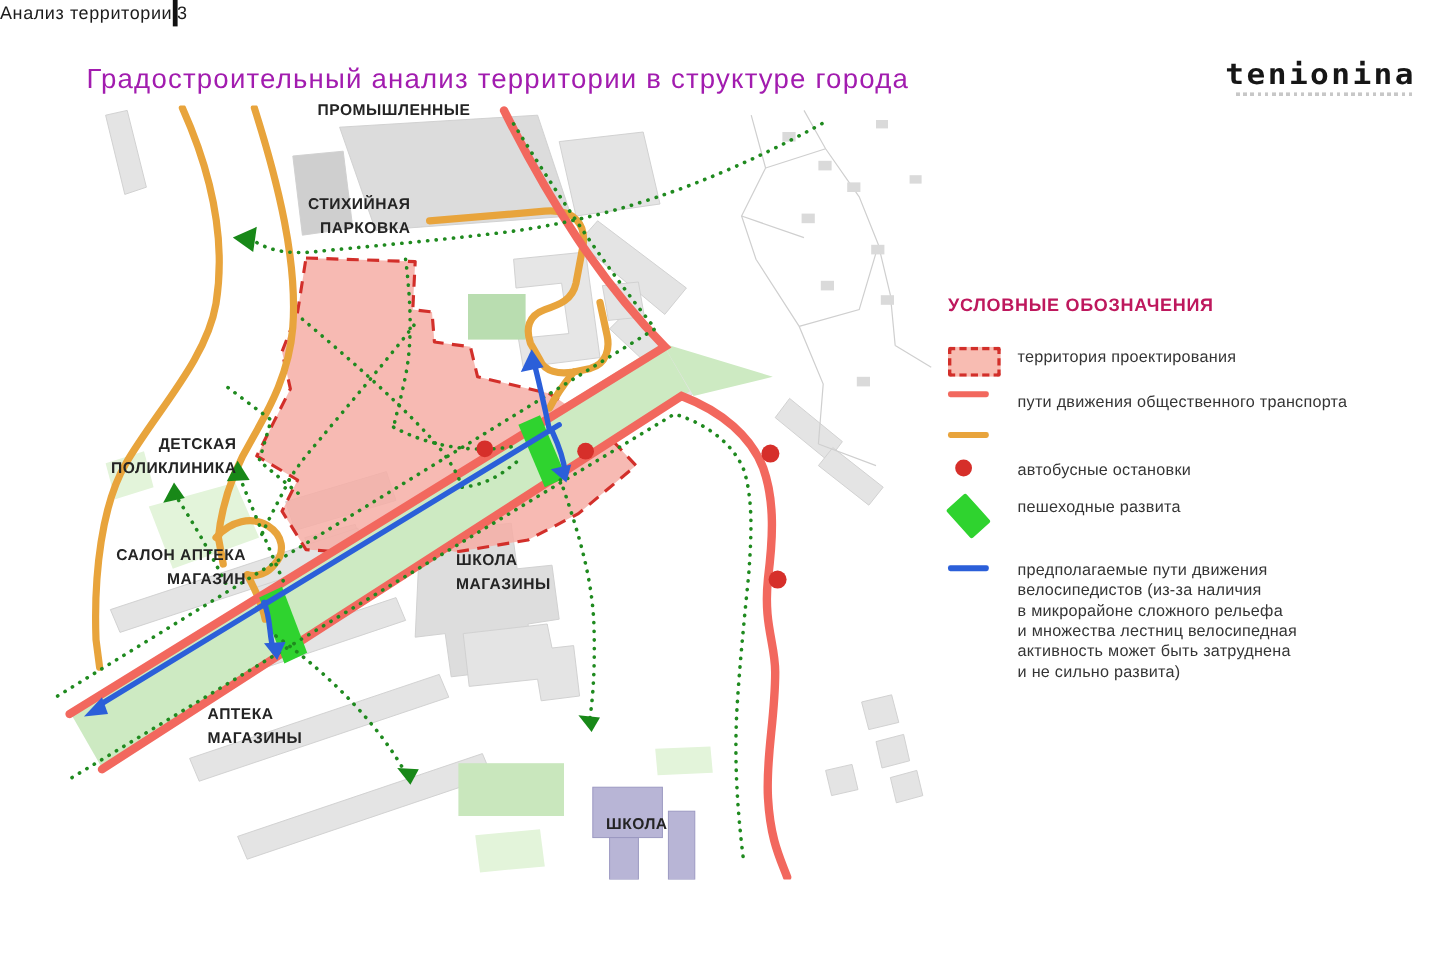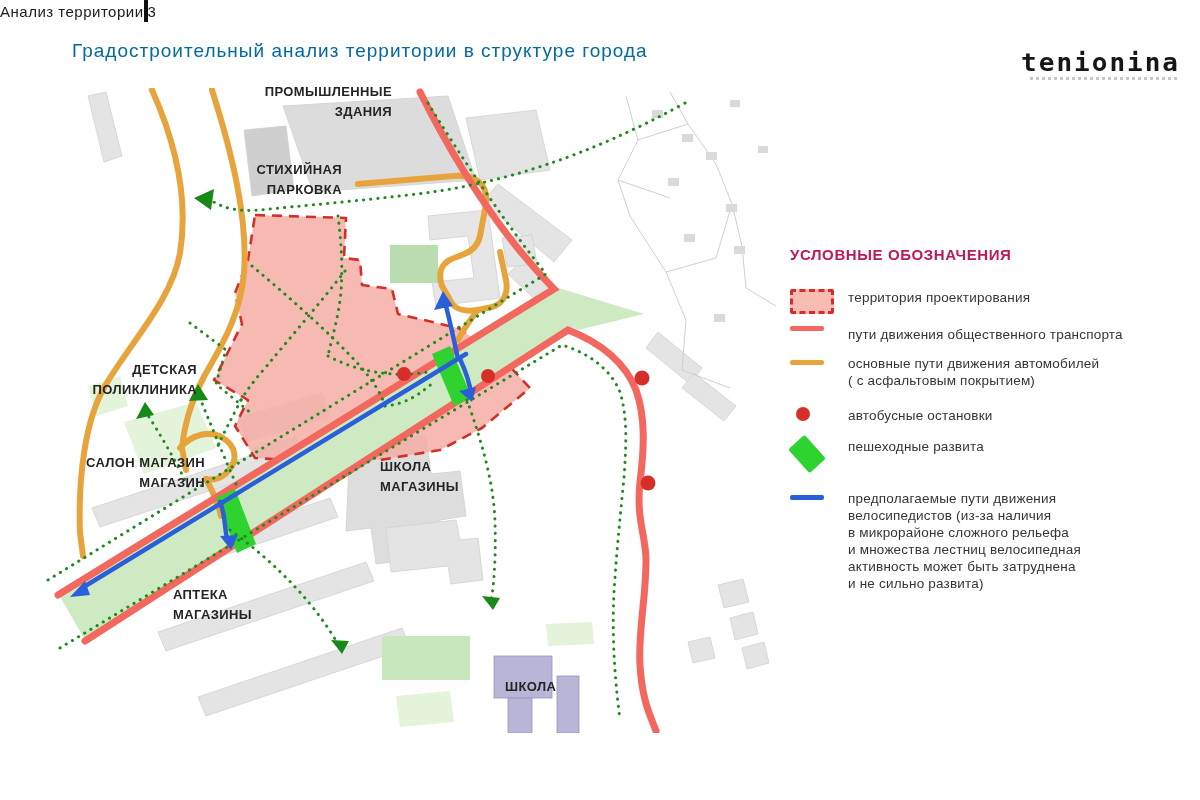--- a/index.html
+++ b/index.html
@@ -3,21 +3,21 @@
 <meta charset="utf-8">
 <style>
   html,body{margin:0;padding:0;}
   body{
     width:1200px;height:800px;position:relative;overflow:hidden;
     background:#ffffff;font-family:"Liberation Sans",sans-serif;
   }
   .abs{position:absolute;}
   
   #page-title{
-    left:72px;top:40px;font-size:19px;color:#0369a1;letter-spacing:1px;
+    left:72px;top:52px;font-size:23px;color:#a21caf;letter-spacing:1px;
   }
   #logo{
     right:20px;top:50px;text-align:right;
   }
   #logo .logo-text{
     font-family:"DejaVu Sans Mono",monospace;font-weight:700;font-size:26px;
     color:#161616;letter-spacing:2px;line-height:26px;transform:scaleY(.92);
   }
   #logo .logo-subtext{
     margin-top:1px;height:3px;width:150px;margin-left:auto;
@@ -204,32 +204,31 @@
 
   <g fill="#b8b5d6" stroke="#9a97c0" stroke-width="0.8">
     <rect x="464" y="568" width="58" height="42"></rect>
     <rect x="478" y="610" width="24" height="35"></rect>
     <rect x="527" y="588" width="22" height="57"></rect>
   </g>
 </svg>
 
 <div class="map-label" style="left:180px;top:82px;width:212px;text-align:right;">
   <span>ПРОМЫШЛЕННЫЕ</span>
-  <span>ЗДАНИЯ</span>
 </div>
 <div class="map-label" style="left:210px;top:160px;width:132px;text-align:right;">
   <span>СТИХИЙНАЯ</span>
   <span>ПАРКОВКА</span>
 </div>
 <div class="map-label" style="left:55px;top:360px;width:142px;text-align:right;">
   <span>ДЕТСКАЯ</span>
   <span>ПОЛИКЛИНИКА</span>
 </div>
 <div class="map-label" style="left:70px;top:453px;width:135px;text-align:right;">
-  <span>САЛОН МАГАЗИН</span>
+  <span>САЛОН АПТЕКА</span>
   <span>МАГАЗИН</span>
 </div>
 <div class="map-label" style="left:380px;top:457px;width:130px;text-align:left;">
   <span>ШКОЛА</span>
   <span>МАГАЗИНЫ</span>
 </div>
 <div class="map-label" style="left:173px;top:585px;width:130px;text-align:left;">
   <span>АПТЕКА</span>
   <span>МАГАЗИНЫ</span>
 </div>
@@ -252,22 +251,20 @@
     <div class="legend-swatch-box">
         <div class="sw-bar sw-transit"></div>
       </div>
     <div class="legend-label">пути  движения общественного транспорта</div>
   </div>
 
   <div class="legend-item mt12 align-top">
     <div class="legend-swatch-box">
         <div class="sw-bar sw-car"></div>
       </div>
-    <div class="legend-label">основные пути движения автомобилей
-( с асфальтовым покрытием)</div>
   </div>
 
   <div class="legend-item mt18">
     <div class="legend-swatch-box">
         <div class="sw-bus"></div>
       </div>
     <div class="legend-label">автобусные остановки</div>
   </div>
 
   <div class="legend-item mt14">

